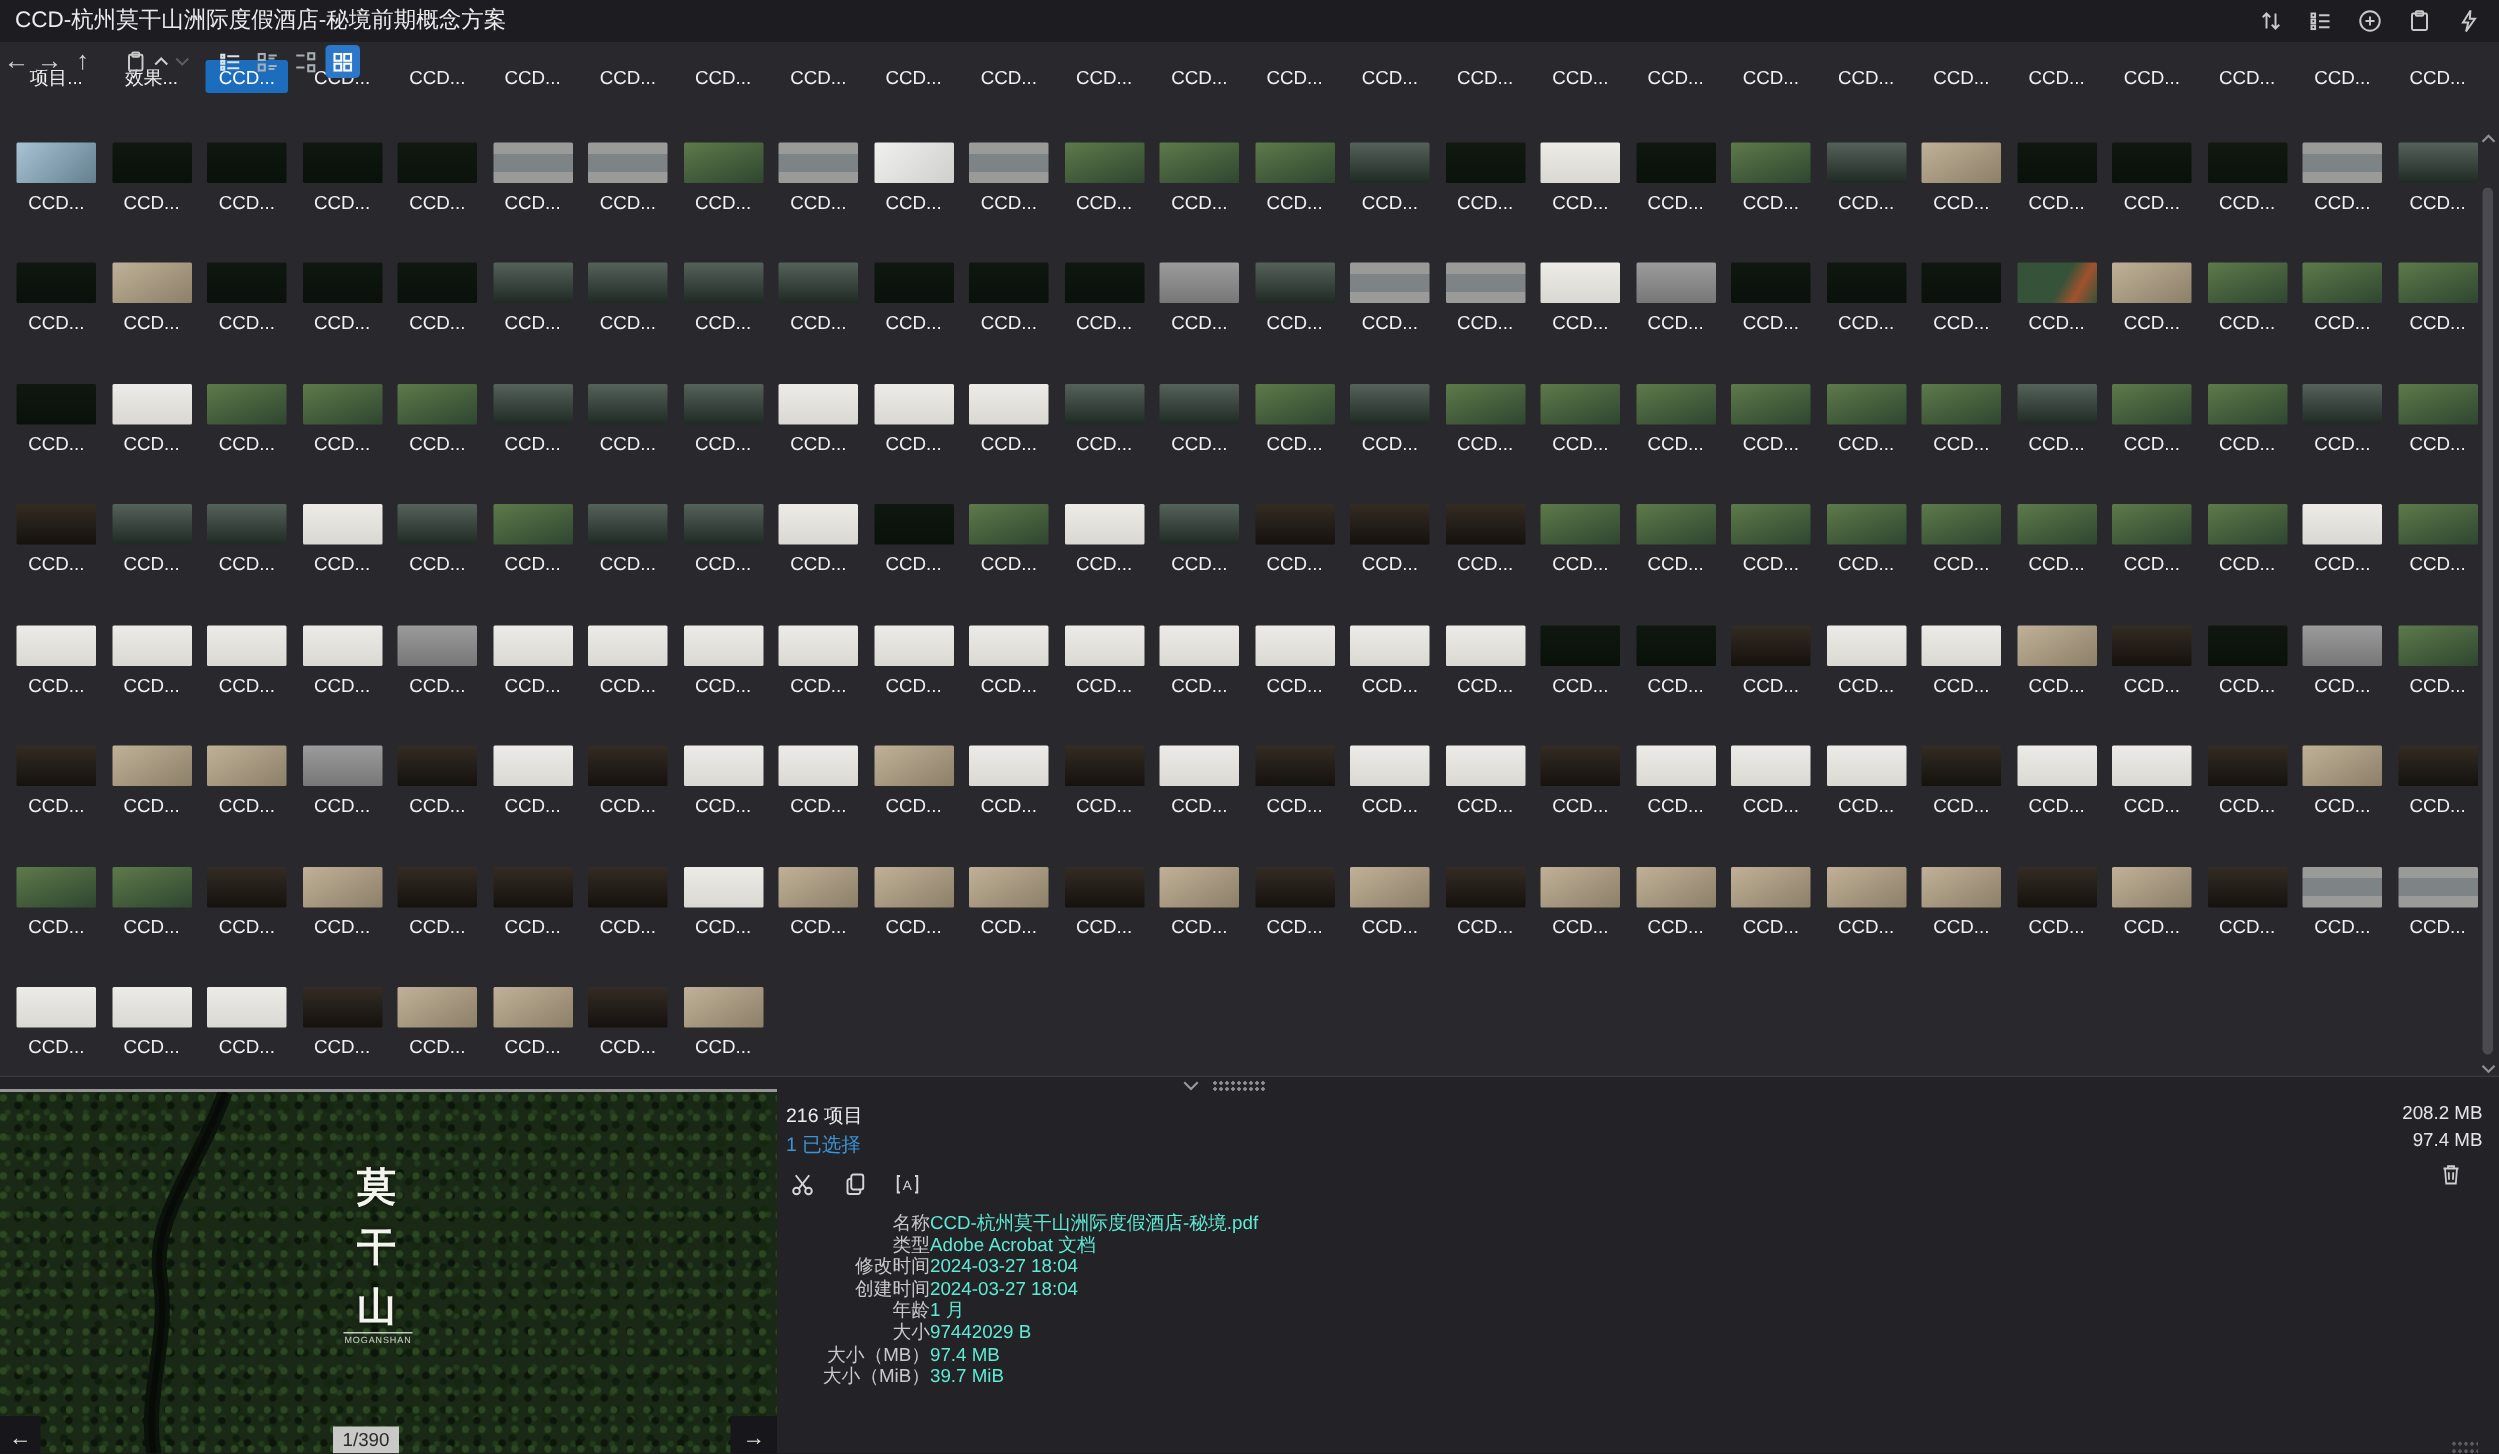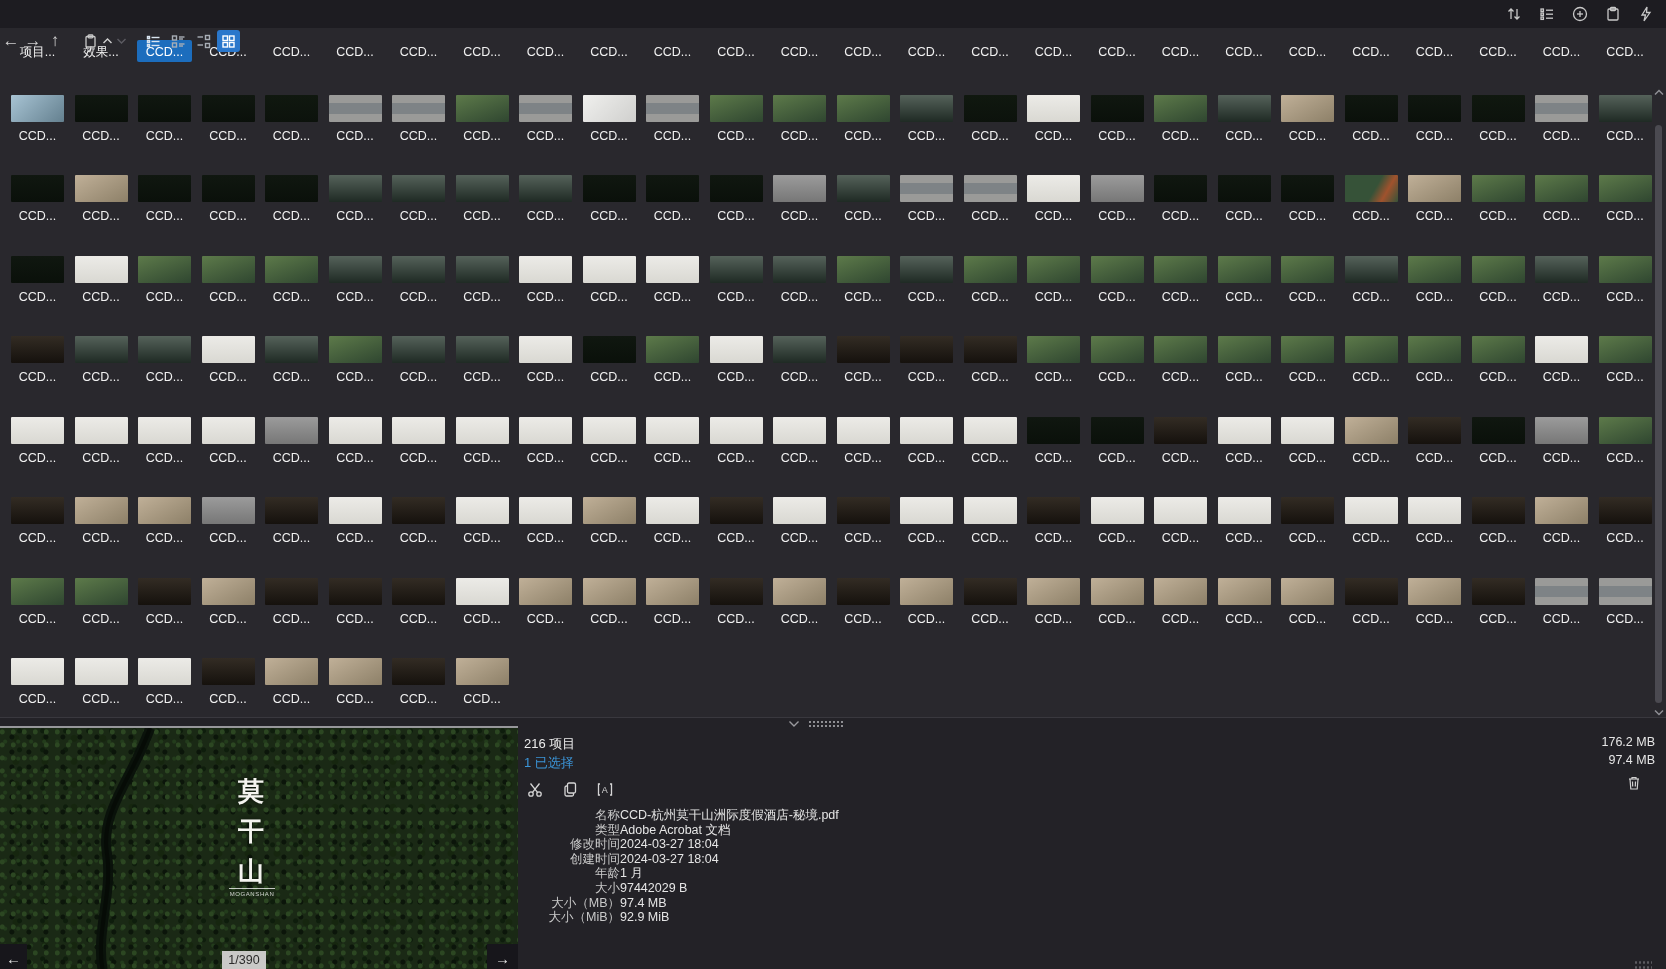--- a/index.html
+++ b/index.html
@@ -66,21 +66,21 @@
   
   #infopanel{position:absolute;left:524px;top:12px;right:8px;height:244px;text-align:right;}
   #items-count{position:absolute;left:0;top:5px;font-size:13px;color:#ececec;}
   #selected-count{position:absolute;left:0;top:24px;font-size:13px;color:#3b95d8;}
   #action-icons{position:absolute;left:0;top:48px;display:flex;gap:13px;}
   .act-btn{width:22px;height:22px;display:flex;align-items:center;justify-content:center;cursor:pointer;}
   .act-btn svg{stroke:#d6d6d6;fill:none;stroke-width:1.3;}
   #details{position:absolute;left:0;top:78px;}
   .drow{display:flex;font-size:12.5px;line-height:14.6px;}
   .dlabel{width:96px;color:#c9c9c9;}
-  .dvalue{color:#e5e5e5;}
+  .dvalue{color:#5eead4;}
   #size-total{position:absolute;right:3px;top:5px;font-size:12.5px;color:#e6e6e6;}
   #size-selected{position:absolute;right:3px;top:23px;font-size:12.5px;color:#e6e6e6;}
   #trash{position:absolute;right:15px;top:44px;width:20px;height:20px;cursor:pointer;}
   #trash svg{stroke:#cfcfcf;fill:none;stroke-width:1.2;}
   #resize-grip{position:absolute;right:6px;bottom:4px;width:18px;height:10px;
     background-image:radial-gradient(circle,#5c5b61 1px,transparent 1.4px);background-size:4px 5px;}
 </style>
 </head>
 <body>
 
@@ -299,20 +299,21 @@
       <div class="cell" style="left: 71.5px; top: 658px;"><div class="thumb" style="background: linear-gradient(rgb(236, 235, 231), rgb(217, 216, 210));"></div><div class="tlabel">CCD...</div></div>
       <div class="cell" style="left: 135px; top: 658px;"><div class="thumb" style="background: linear-gradient(rgb(236, 235, 231), rgb(217, 216, 210));"></div><div class="tlabel">CCD...</div></div>
       <div class="cell" style="left: 198.5px; top: 658px;"><div class="thumb" style="background: linear-gradient(rgb(51, 44, 36), rgb(21, 17, 13));"></div><div class="tlabel">CCD...</div></div>
       <div class="cell" style="left: 262px; top: 658px;"><div class="thumb" style="background: linear-gradient(150deg, rgb(192, 176, 152), rgb(141, 128, 104));"></div><div class="tlabel">CCD...</div></div>
       <div class="cell" style="left: 325.5px; top: 658px;"><div class="thumb" style="background: linear-gradient(150deg, rgb(192, 176, 152), rgb(141, 128, 104));"></div><div class="tlabel">CCD...</div></div>
       <div class="cell" style="left: 389px; top: 658px;"><div class="thumb" style="background: linear-gradient(rgb(51, 44, 36), rgb(21, 17, 13));"></div><div class="tlabel">CCD...</div></div>
       <div class="cell" style="left: 452.5px; top: 658px;"><div class="thumb" style="background: linear-gradient(150deg, rgb(192, 176, 152), rgb(141, 128, 104));"></div><div class="tlabel">CCD...</div></div>
     </div>
 
   <div id="titlebar">
+    <div class="title">CCD-杭州莫干山洲际度假酒店-秘境前期概念方案</div>
     <div class="right-icons">
       <div class="icon-btn">
         <svg width="18" height="18" viewBox="0 0 18 18">
             <path d="M6 14 V4 M3.5 6.5 L6 4 L8.5 6.5"></path>
             <path d="M12 4 V14 M9.5 11.5 L12 14 L14.5 11.5"></path>
           </svg>
       </div>
       <div class="icon-btn">
         <svg width="18" height="18" viewBox="0 0 18 18">
             <rect x="3" y="4" width="2.4" height="2.4"></rect>
@@ -497,24 +498,24 @@
           <div class="drow">
             <span class="dlabel">大小</span>
             <span class="dvalue">97442029 B</span>
           </div>
           <div class="drow">
             <span class="dlabel">大小（MB）</span>
             <span class="dvalue">97.4 MB</span>
           </div>
           <div class="drow">
             <span class="dlabel">大小（MiB）</span>
-            <span class="dvalue">92.9 MiB</span>
+            <span class="dvalue">39.7 MiB</span>
           </div>
         </div>
-      <div id="size-total">176.2 MB</div>
+      <div id="size-total">208.2 MB</div>
       <div id="size-selected">97.4 MB</div>
       <div id="trash">
         <svg width="18" height="18" viewBox="0 0 18 18">
             <path d="M4 5 H14"></path>
             <path d="M7 5 V3.5 H11 V5"></path>
             <path d="M5 5 L5.8 15 H12.2 L13 5"></path>
             <line x1="7.5" y1="7.5" x2="7.7" y2="12.5"></line>
             <line x1="10.5" y1="7.5" x2="10.3" y2="12.5"></line>
           </svg>
       </div>

